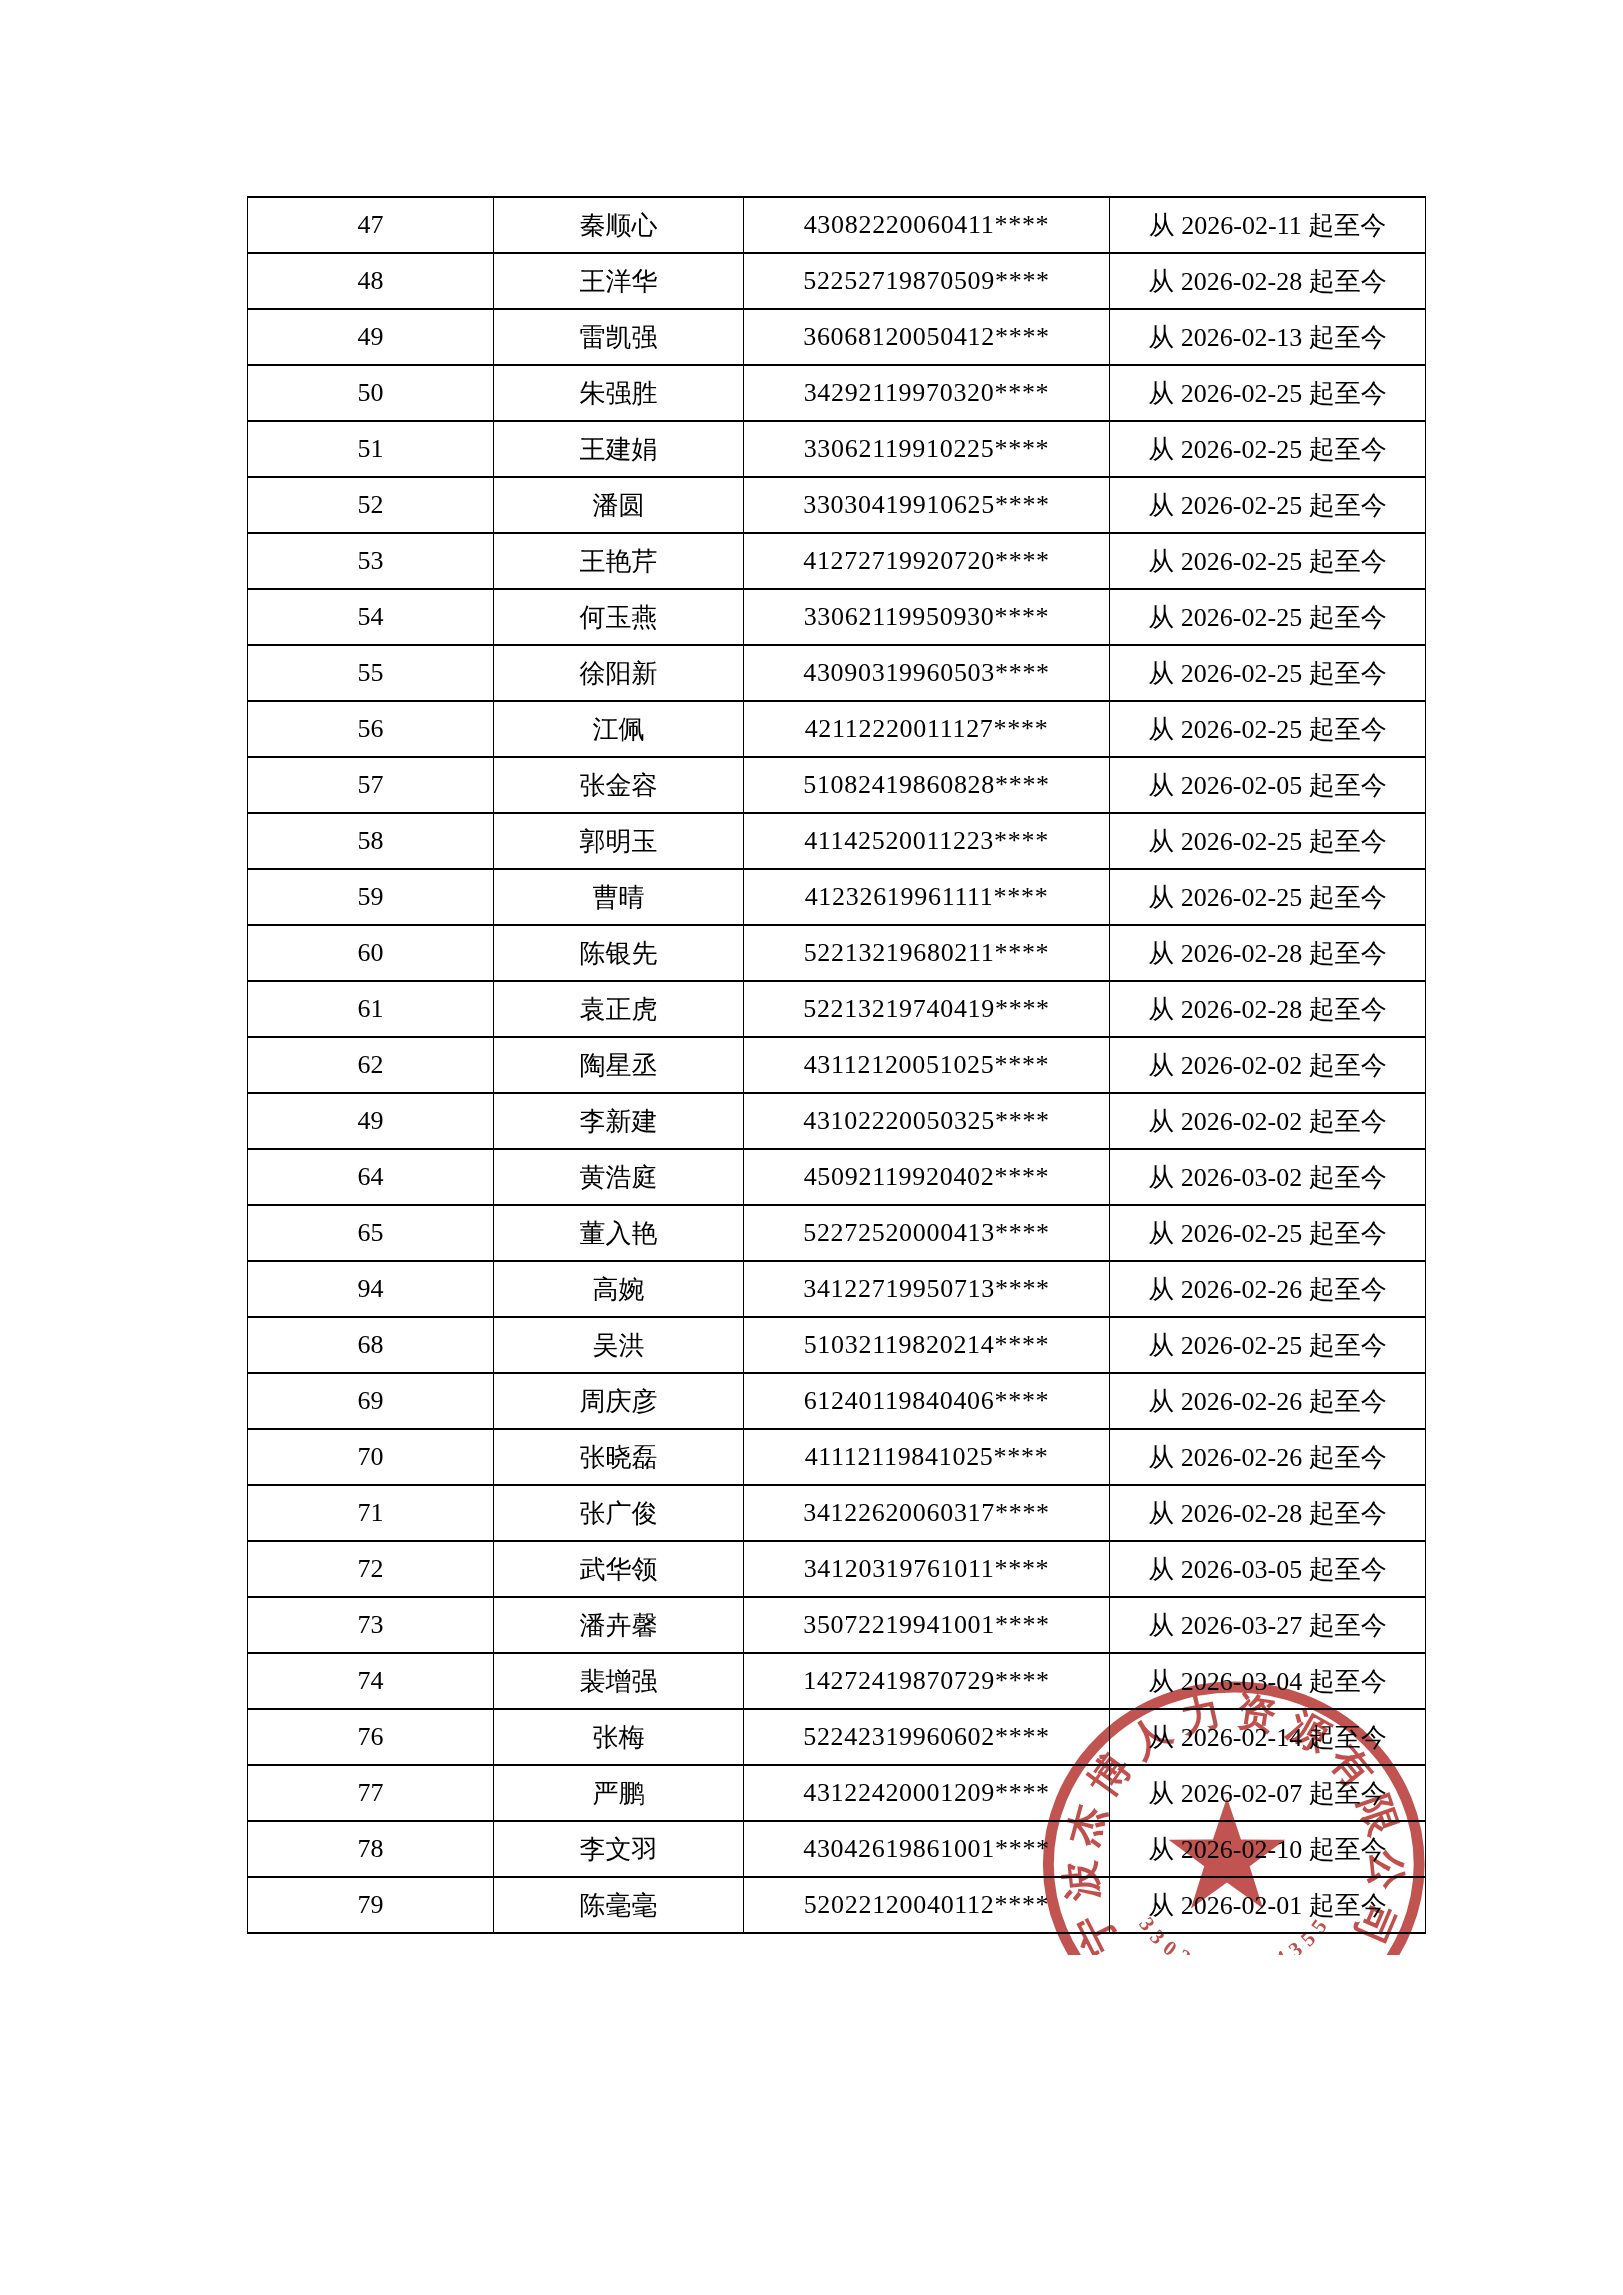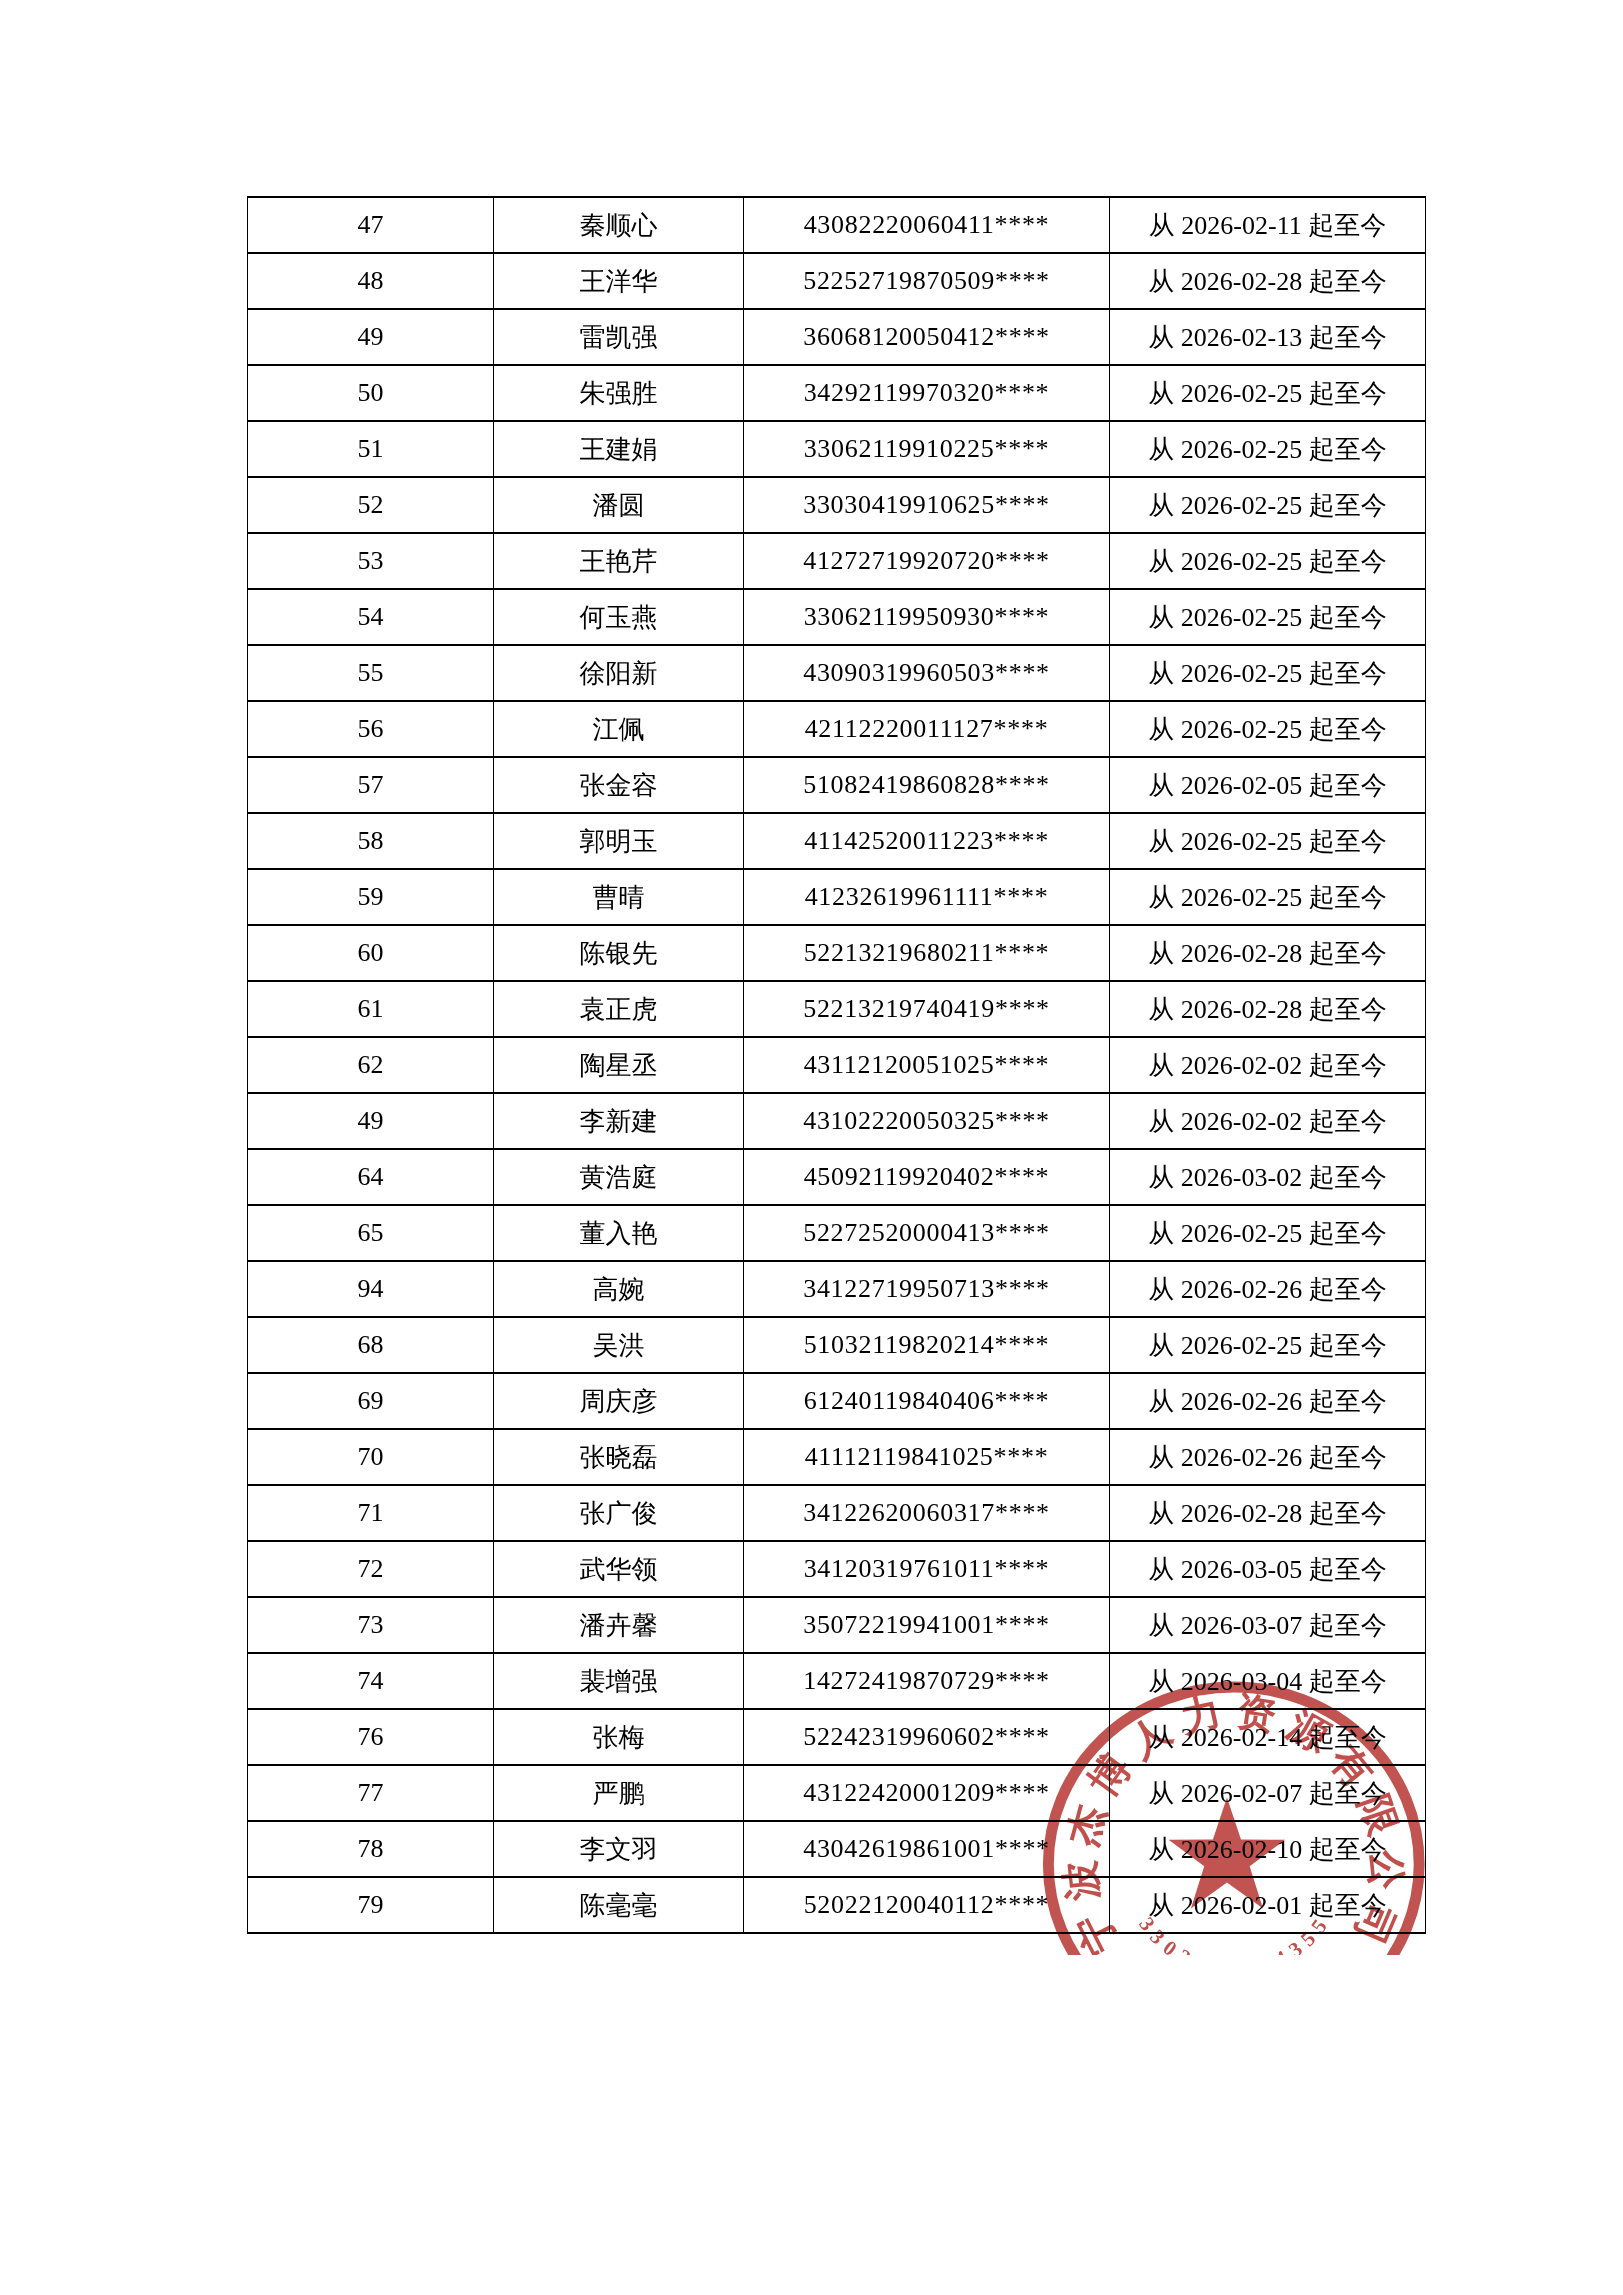--- a/index.html
+++ b/index.html
@@ -216,21 +216,21 @@
         <tr>
           <td class="c-no">72</td>
           <td class="c-name">武华领</td>
           <td class="c-id">34120319761011****</td>
           <td class="c-period">从 2026-03-05 起至今</td>
         </tr>
         <tr>
           <td class="c-no">73</td>
           <td class="c-name">潘卉馨</td>
           <td class="c-id">35072219941001****</td>
-          <td class="c-period">从 2026-03-07 起至今</td>
+          <td class="c-period">从 2026-03-27 起至今</td>
         </tr>
         <tr>
           <td class="c-no">74</td>
           <td class="c-name">裴增强</td>
           <td class="c-id">14272419870729****</td>
           <td class="c-period">从 2026-03-04 起至今</td>
         </tr>
         <tr>
           <td class="c-no">76</td>
           <td class="c-name">张梅</td>

